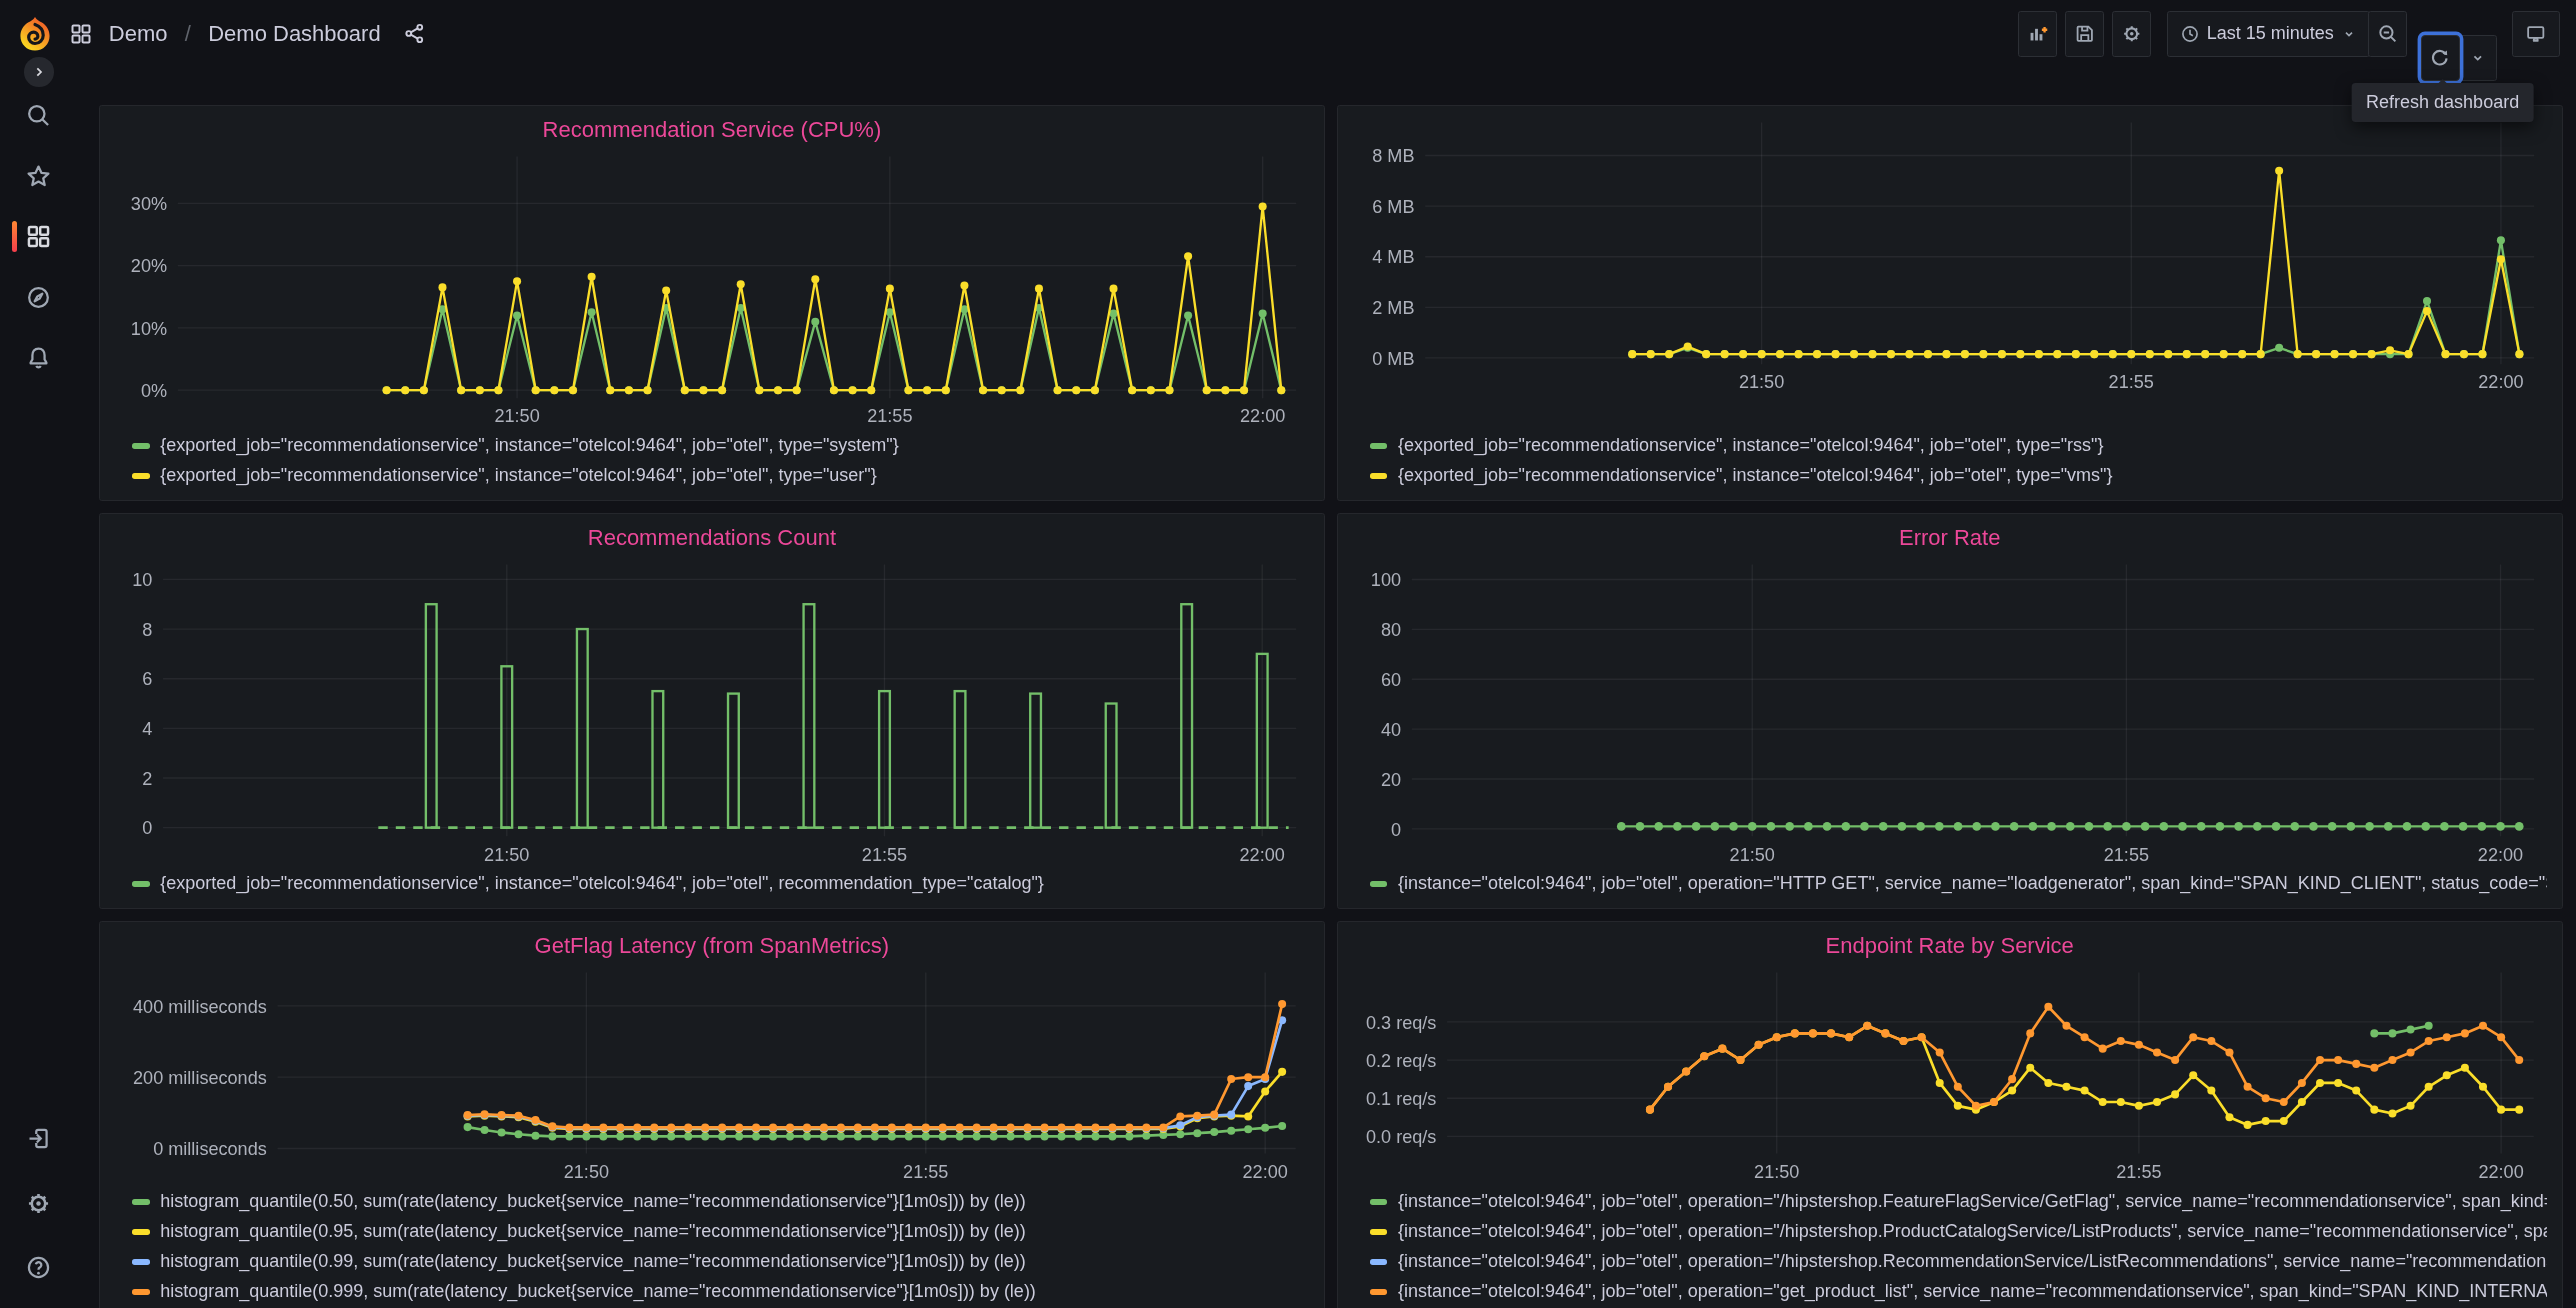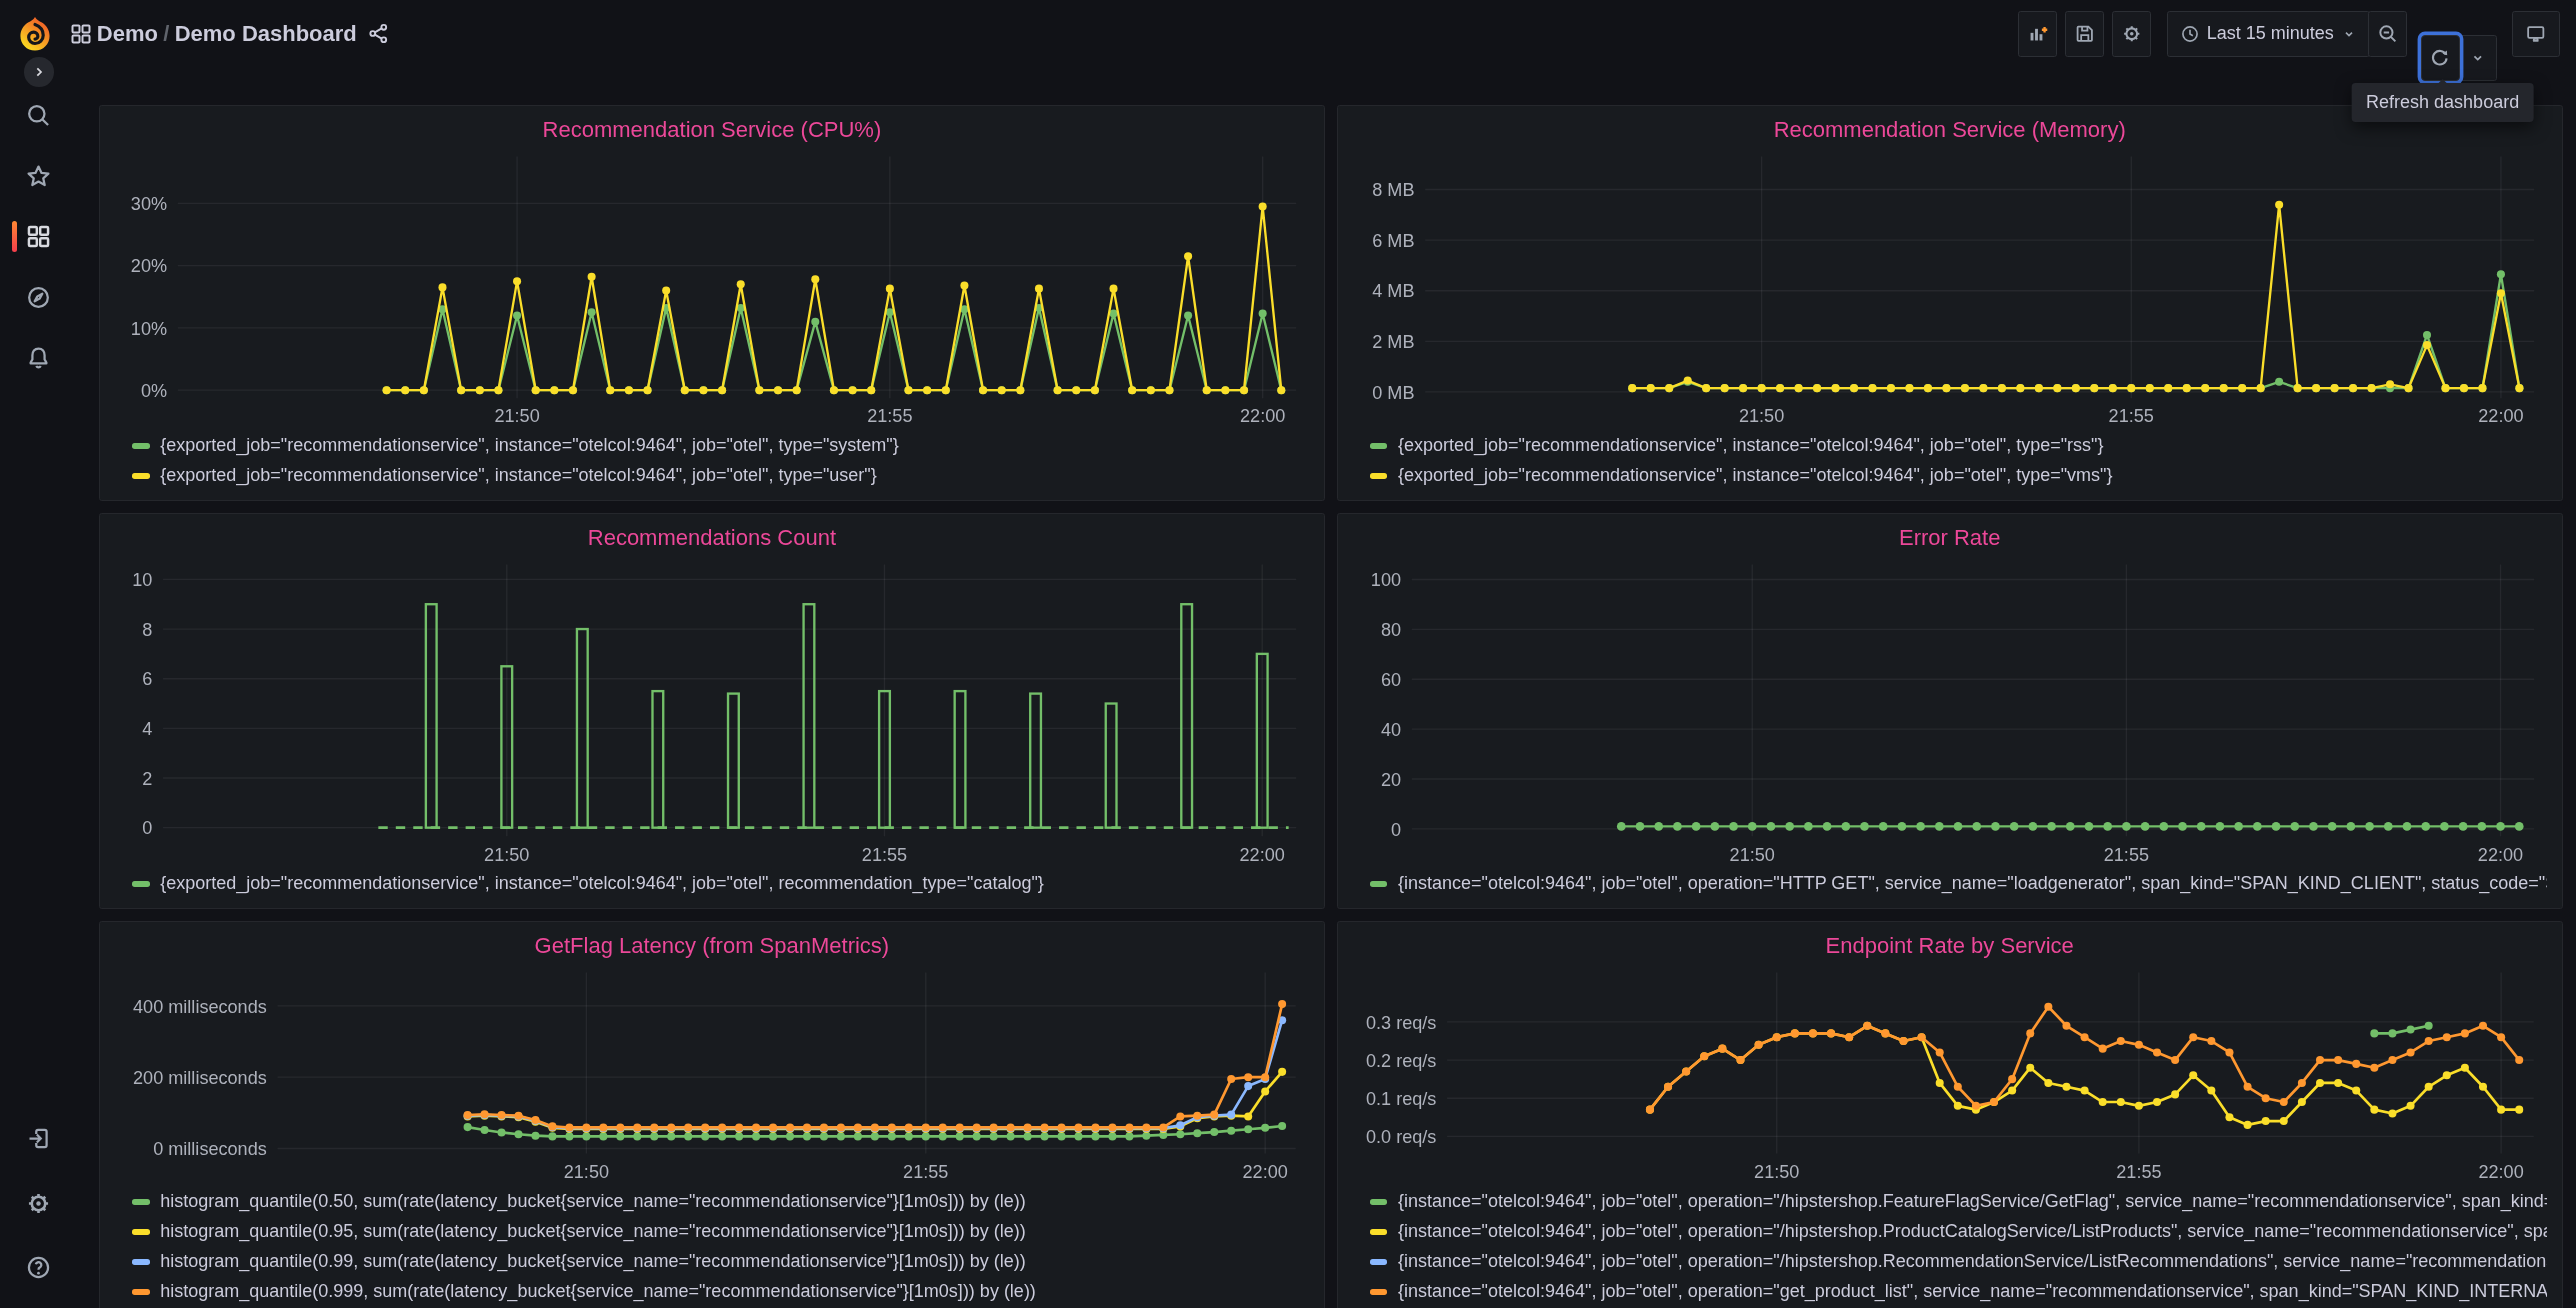--- a/index.html
+++ b/index.html
@@ -3,21 +3,21 @@
 <meta charset="utf-8">
 <style>
   * { margin:0; padding:0; box-sizing:border-box; }
   html,body { width:2576px; height:1308px; overflow:hidden; background:#111217;
     font-family:"Liberation Sans","DejaVu Sans",sans-serif; color:#ccccdc; }
 
   
   header { position:absolute; top:0; left:0; width:2576px; height:67px;
     display:flex; align-items:center; padding:0 16px; z-index:5; }
   .logo { width:38px; height:38px; flex:none; cursor:pointer; }
-  .breadcrumb { display:flex; align-items:center; gap:4px; margin-left:14.8px; font-size:22px;font-weight:bold; }
+  .breadcrumb { display:flex; align-items:center; gap:16px; margin-left:14.8px; font-size:22px; }
   .bc-icon { width:24px; height:24px; color:#ccccdc; display:flex; }
   .bc-link { color:#ccccdc; text-decoration:none; cursor:pointer; }
   .bc-sep { color:#60646c; padding:0 1.3px; }
   .share { width:23px; height:23px; color:#ccccdc; margin-left:6.7px; cursor:pointer; display:flex; }
   .tb-right { margin-left:auto; display:flex; align-items:center; gap:8px; }
   .icon-btn { height:46px; min-width:39px; display:flex; align-items:center; justify-content:center;
     background:#17191e; border:1.3px solid #2c2f35; border-radius:2.7px; color:#9fa7b3; cursor:pointer; gap:6.7px; }
   .icon-btn svg { width:21.5px; height:21.5px; }
   .btn-group { display:flex; }
   .btn-group .icon-btn + .icon-btn { margin-left:-1.3px; }
@@ -359,21 +359,20 @@
           <span class="swatch" style="background: rgb(115, 191, 105);"></span>
           <span class="legend-label">{exported_job="recommendationservice", instance="otelcol:9464", job="otel", type="system"}</span>
         </div>
         <div class="legend-row">
           <span class="swatch" style="background: rgb(250, 222, 42);"></span>
           <span class="legend-label">{exported_job="recommendationservice", instance="otelcol:9464", job="otel", type="user"}</span>
         </div>
       </div>
   </section>
   <section class="panel">
-    <h2 class="panel-title">Recommendation Service (Memory)</h2>
     <div class="chart"><svg width="1207" height="281" viewBox="0 0 1798 418">
           <line x1="619.1066666666667" x2="619.1066666666667" y1="14" y2="374" stroke="rgba(204,204,220,0.08)" stroke-width="2"></line>
           <text x="619.1066666666667" y="410" text-anchor="middle" class="tick">21:50</text>
           <line x1="1169.7733333333333" x2="1169.7733333333333" y1="14" y2="374" stroke="rgba(204,204,220,0.08)" stroke-width="2"></line>
           <text x="1169.7733333333333" y="410" text-anchor="middle" class="tick">21:55</text>
           <line x1="1720.44" x2="1720.44" y1="14" y2="374" stroke="rgba(204,204,220,0.08)" stroke-width="2"></line>
           <text x="1720.44" y="410" text-anchor="middle" class="tick">22:00</text>
           <line x1="118" x2="1770" y1="364.5759162303665" y2="364.5759162303665" stroke="rgba(204,204,220,0.08)" stroke-width="2"></line>
           <text x="102" y="374.5759162303665" text-anchor="end" class="tick">0 MB</text>
           <line x1="118" x2="1770" y1="289.18324607329845" y2="289.18324607329845" stroke="rgba(204,204,220,0.08)" stroke-width="2"></line>

